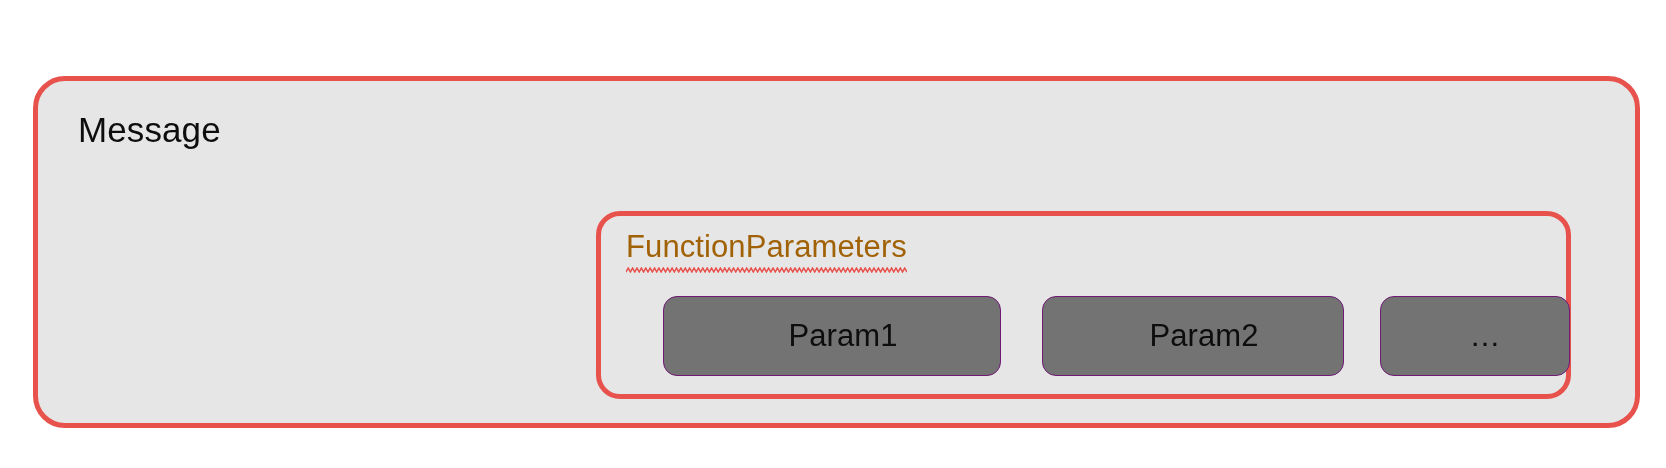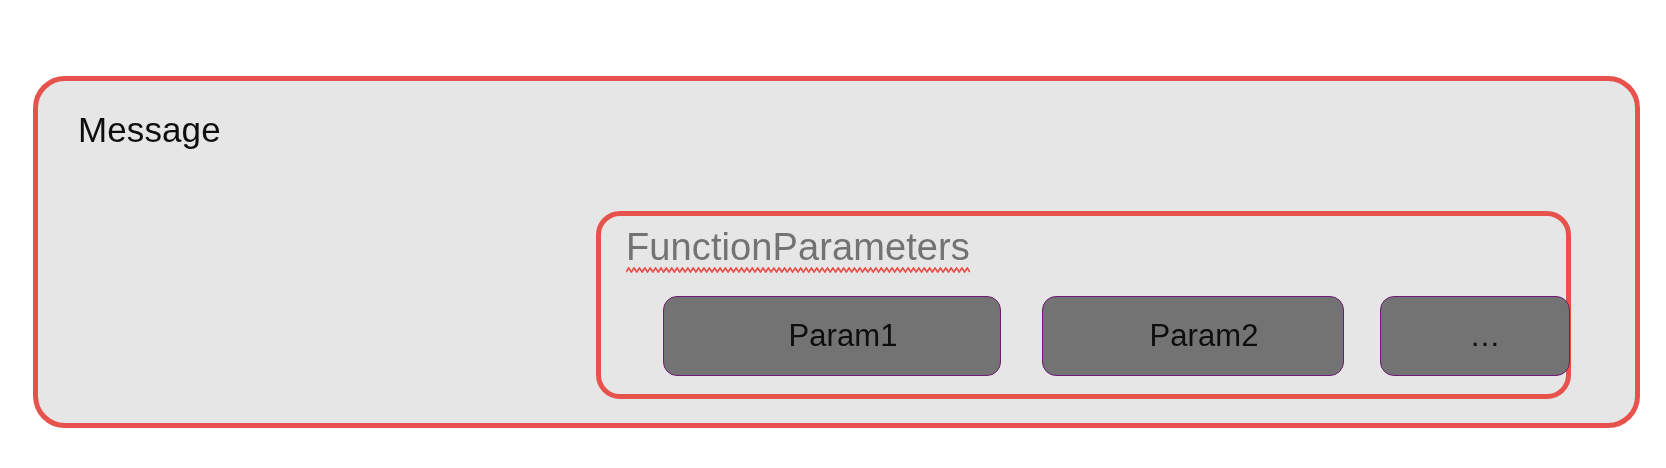--- a/index.html
+++ b/index.html
@@ -87,23 +87,23 @@
   .function-params-label-wrap {
     position: absolute;
     left: 25px;
     top: 12px;
     height: 40px;
   }
 
   .function-params-label {
     position: relative;
     display: inline-block;
-    font-size: 38px;
+    font-size: 31px;
     line-height: 38px;
-    color: #737373;
+    color: #a16207;
     white-space: nowrap;
     letter-spacing: 0.1px;
   }
 
   
   .squiggle {
     position: absolute;
     left: 0;
     bottom: -7px;
     width: 100%;

